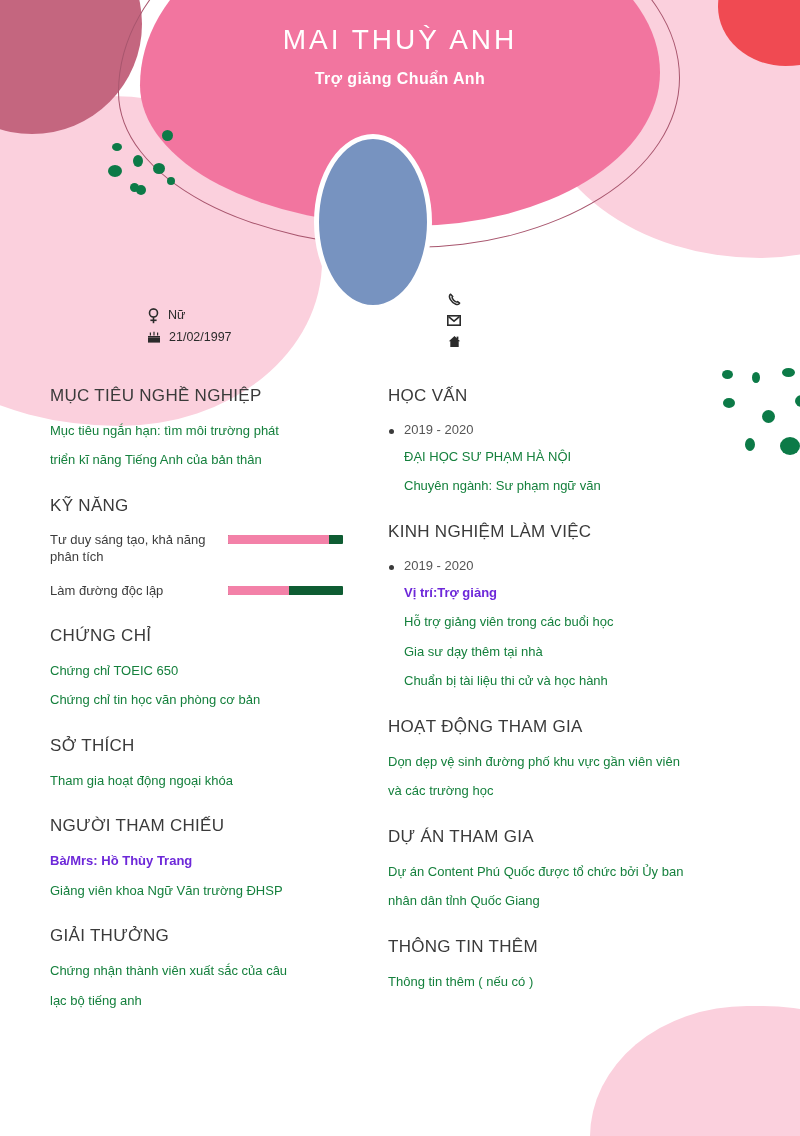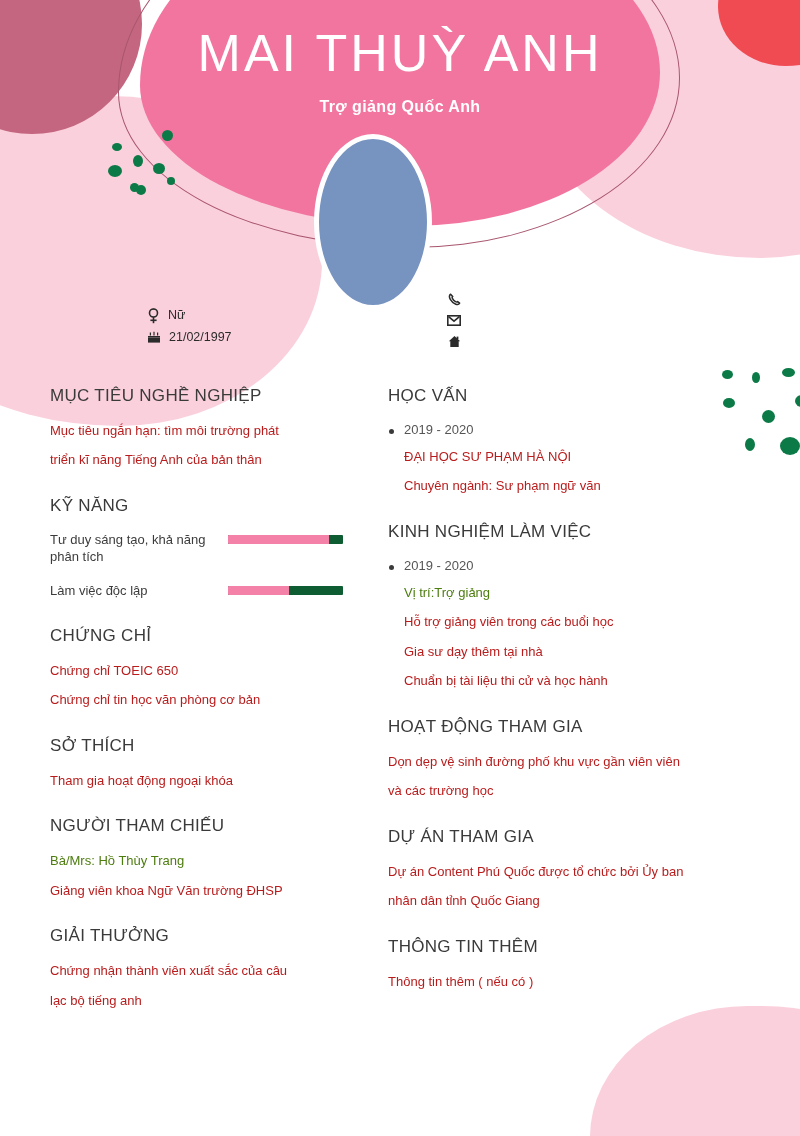--- a/index.html
+++ b/index.html
@@ -92,21 +92,21 @@
   
   .header-text {
     position: absolute;
     left: 0; top: 24px;
     width: 800px;
     text-align: center;
     z-index: 6;
   }
   .cv-name {
     color: #ffffff;
-    font-size: 52px;
+    font-size: 28px;
     font-weight: 400;
     letter-spacing: 3px;
     line-height: 1.15;
   }
   .cv-role {
     color: #ffffff;
     font-size: 16px;
     font-weight: 700;
     letter-spacing: 0.4px;
     margin-top: 14px;
@@ -147,26 +147,26 @@
   .section { margin-bottom: 26px; }
   .section-title {
     font-size: 17px;
     font-weight: 400;
     color: #3a3a3a;
     letter-spacing: 0.3px;
     margin-bottom: 16px;
   }
   .body-line {
     font-size: 13px;
-    color: #b91c1c;
+    color: #15803d;
     line-height: 1.42;
     margin-bottom: 11px;
   }
   .body-line:last-child { margin-bottom: 0; }
-  .body-line.bold { font-weight: 400; color: #4d7c0f; }
+  .body-line.bold { font-weight: 700; color: #6d28d9; }
 
   
   .entry { margin-bottom: 4px; }
   .entry-date {
     position: relative;
     font-size: 13px;
     color: #555555;
     padding-left: 16px;
     margin-bottom: 11px;
   }
@@ -241,21 +241,21 @@
         <div class="dot" style="left: 795px; top: 395px; width: 14px; height: 12px;"></div>
         <div class="dot" style="left: 745px; top: 438px; width: 10px; height: 13px;"></div>
         <div class="dot" style="left: 780px; top: 437px; width: 20px; height: 18px;"></div>
       </div>
   </div>
 
   <div class="avatar"></div>
 
   <div class="header-text">
     <div class="cv-name">MAI THUỲ ANH</div>
-    <div class="cv-role">Trợ giảng Quốc Anh</div>
+    <div class="cv-role">Trợ giảng Chuẩn Anh</div>
   </div>
 
   <div class="contact-left">
     <div class="contact-row">
       <span class="ico">
         <svg width="13" height="16" viewBox="0 0 13 16">
           <circle cx="6.5" cy="5" r="4" fill="none" stroke="#2b2b2b" stroke-width="1.6"></circle>
           <line x1="6.5" y1="9" x2="6.5" y2="15.2" stroke="#2b2b2b" stroke-width="1.6"></line>
           <line x1="3.4" y1="12.3" x2="9.6" y2="12.3" stroke="#2b2b2b" stroke-width="1.6"></line>
           <line x1="6.5" y1="0.6" x2="6.5" y2="1.4" stroke="#2b2b2b" stroke-width="1.6"></line>
@@ -310,21 +310,21 @@
     <div class="section">
       <div class="section-title">KỸ NĂNG</div>
       <div id="skills-list">
           <div class="skill">
             <div class="skill-label">Tư duy sáng tạo, khả năng phân tích</div>
             <div class="skill-bar">
               <div class="skill-fill" style="width: 88%;"></div>
             </div>
           </div>
           <div class="skill">
-            <div class="skill-label">Làm việc độc lập</div>
+            <div class="skill-label">Làm đường độc lập</div>
             <div class="skill-bar">
               <div class="skill-fill" style="width: 53%;"></div>
             </div>
           </div>
         </div>
     </div>
 
     <div class="section">
       <div class="section-title">CHỨNG CHỈ</div>
       <div>

